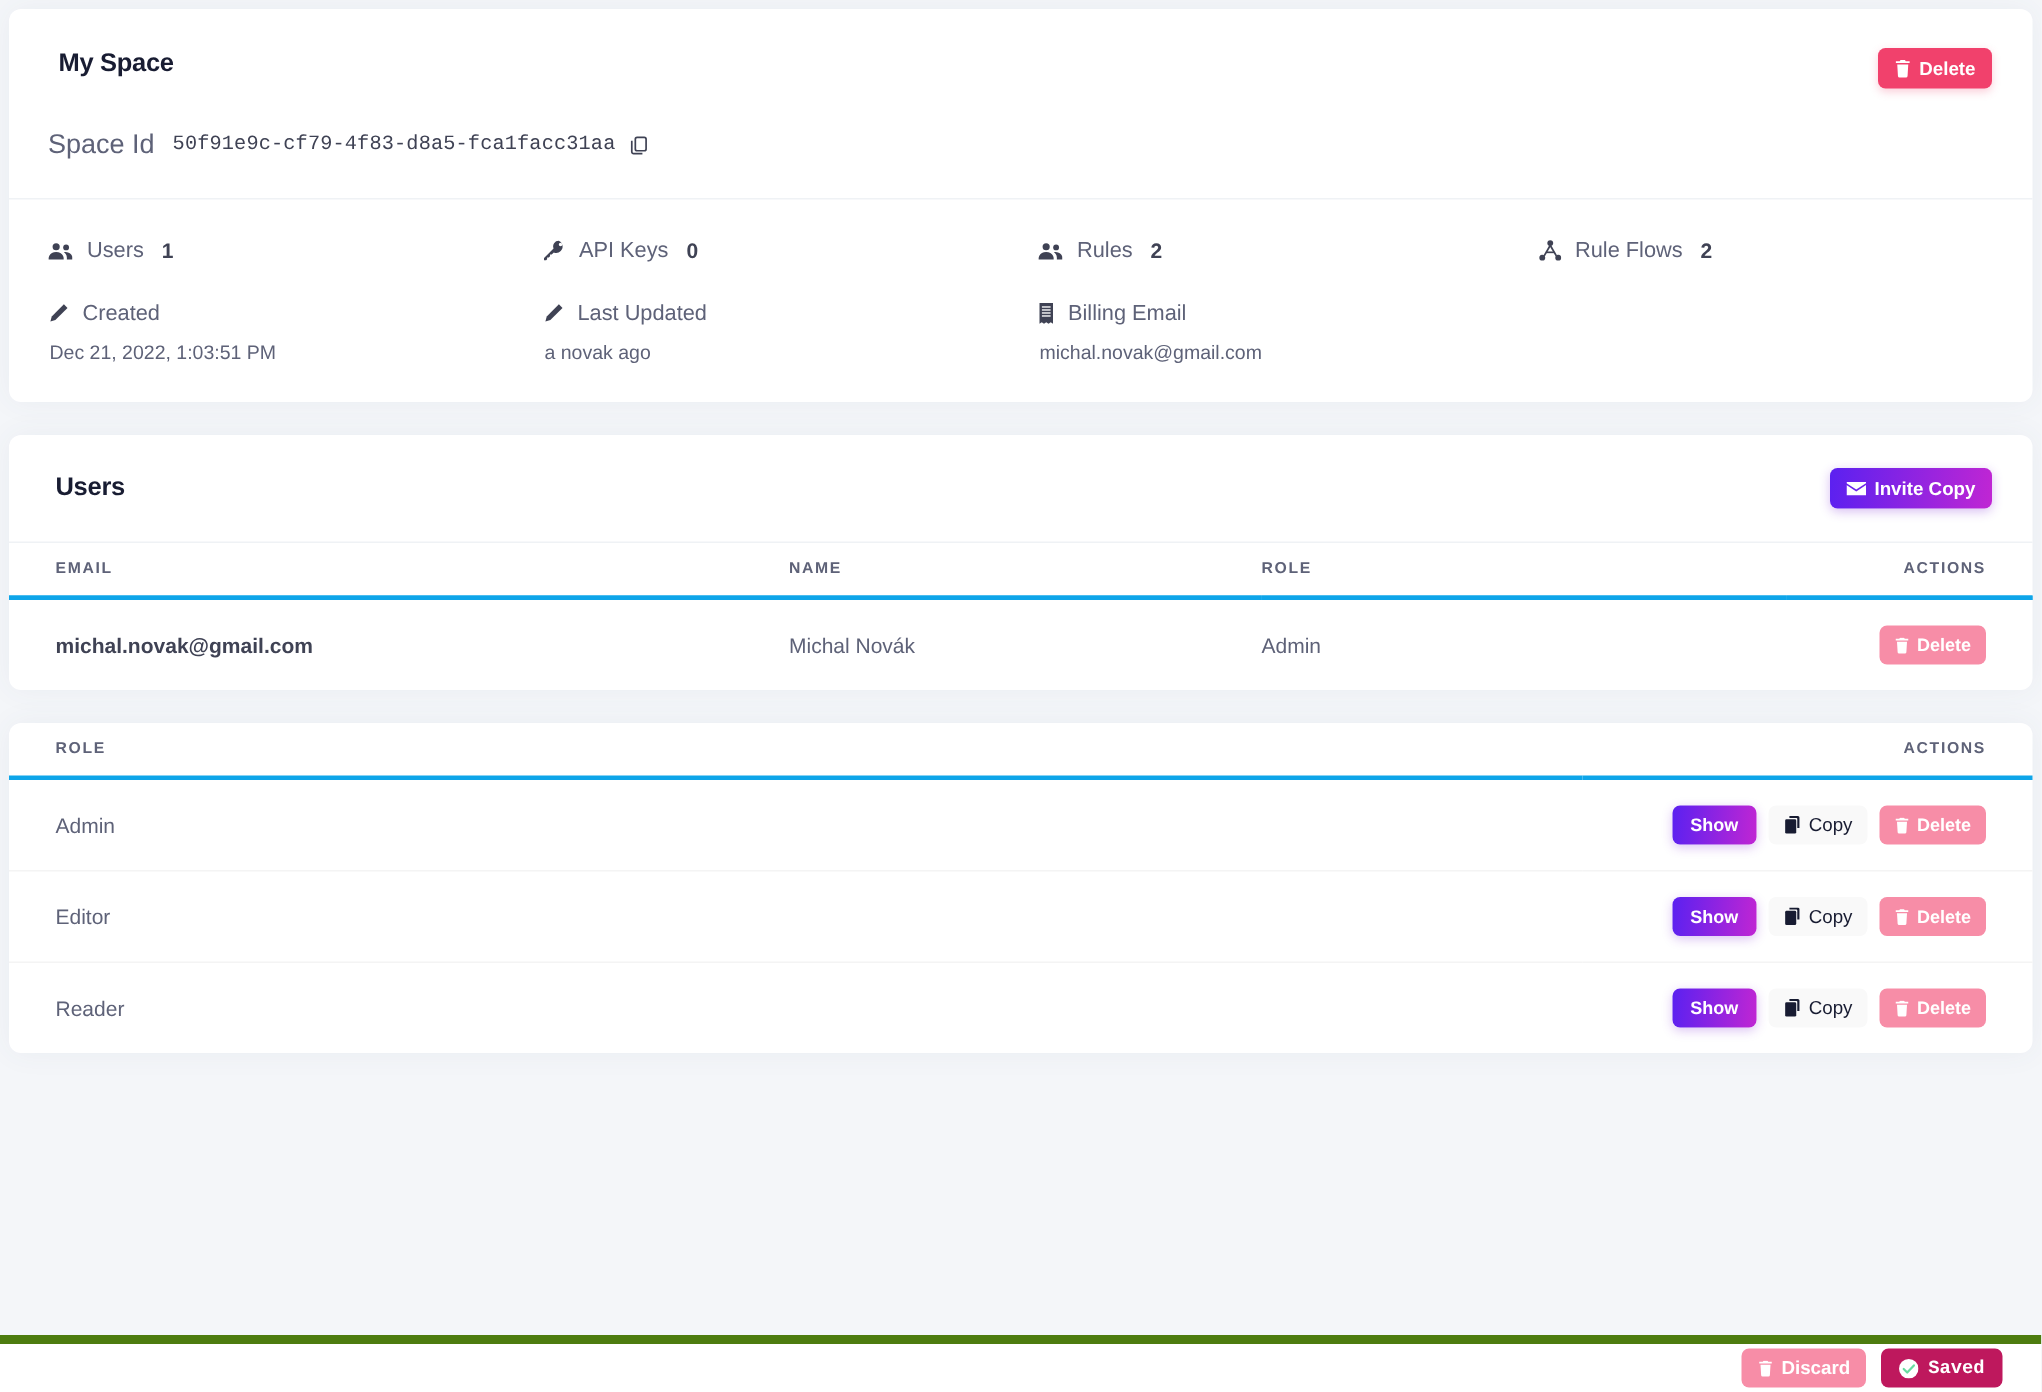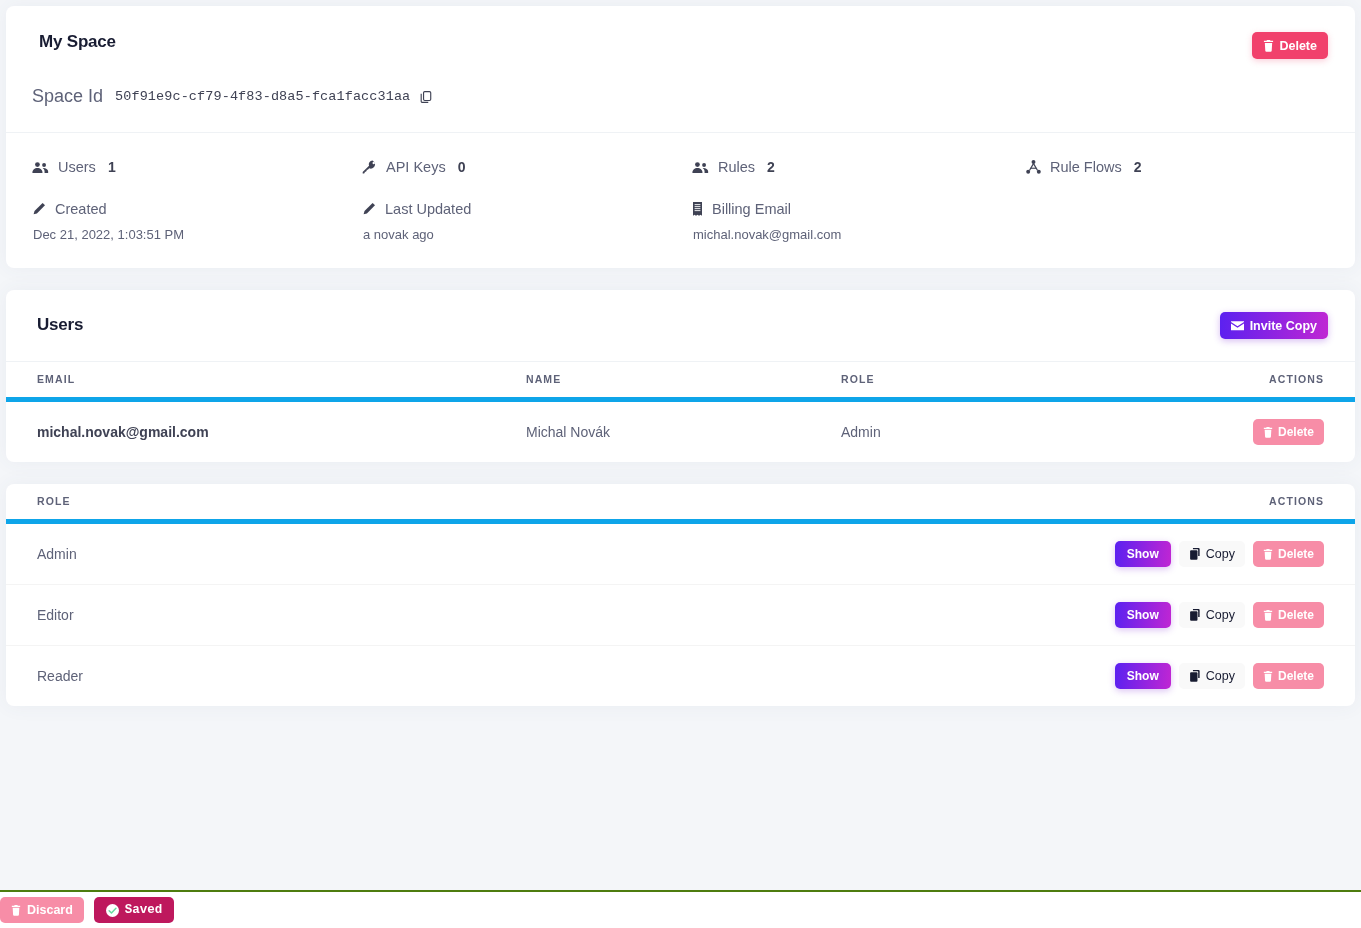--- a/index.html
+++ b/index.html
@@ -172,21 +172,21 @@
   
   table { width: 100%; border-collapse: collapse; }
   thead th {
     font-size: 10.5px;
     font-weight: bold;
     letter-spacing: 1.1px;
     color: #5e6278;
     text-transform: uppercase;
     text-align: left;
     padding: 11px 0 12px 0;
-    border-bottom: 5px solid #0ea5e9;
+    border-bottom: 3px solid #0ea5e9;
   }
   tbody td {
     font-size: 14px;
     color: #5e6278;
     padding: 17px 0;
     border-bottom: 1px solid #f4f4f4;
     vertical-align: middle;
   }
   tbody tr:last-child td { border-bottom: none; }
 
@@ -249,23 +249,24 @@
   }
 
   
   .footer {
     position: absolute;
     left: 0;
     bottom: 0;
     width: 1361px;
     height: 38px;
     background: #ffffff;
-    border-top: 2px solid #4d7c0f;
+    border-top: 6px solid #4d7c0f;
     display: flex;
     align-items: center;
+    justify-content: flex-end;
     padding-right: 26px;
     gap: 10px;
   }
   .btn-discard {
     height: 26px;
     padding: 0 11px;
     border: none;
     border-radius: 5px;
     background: #f78da7;
     color: #ffffff;

